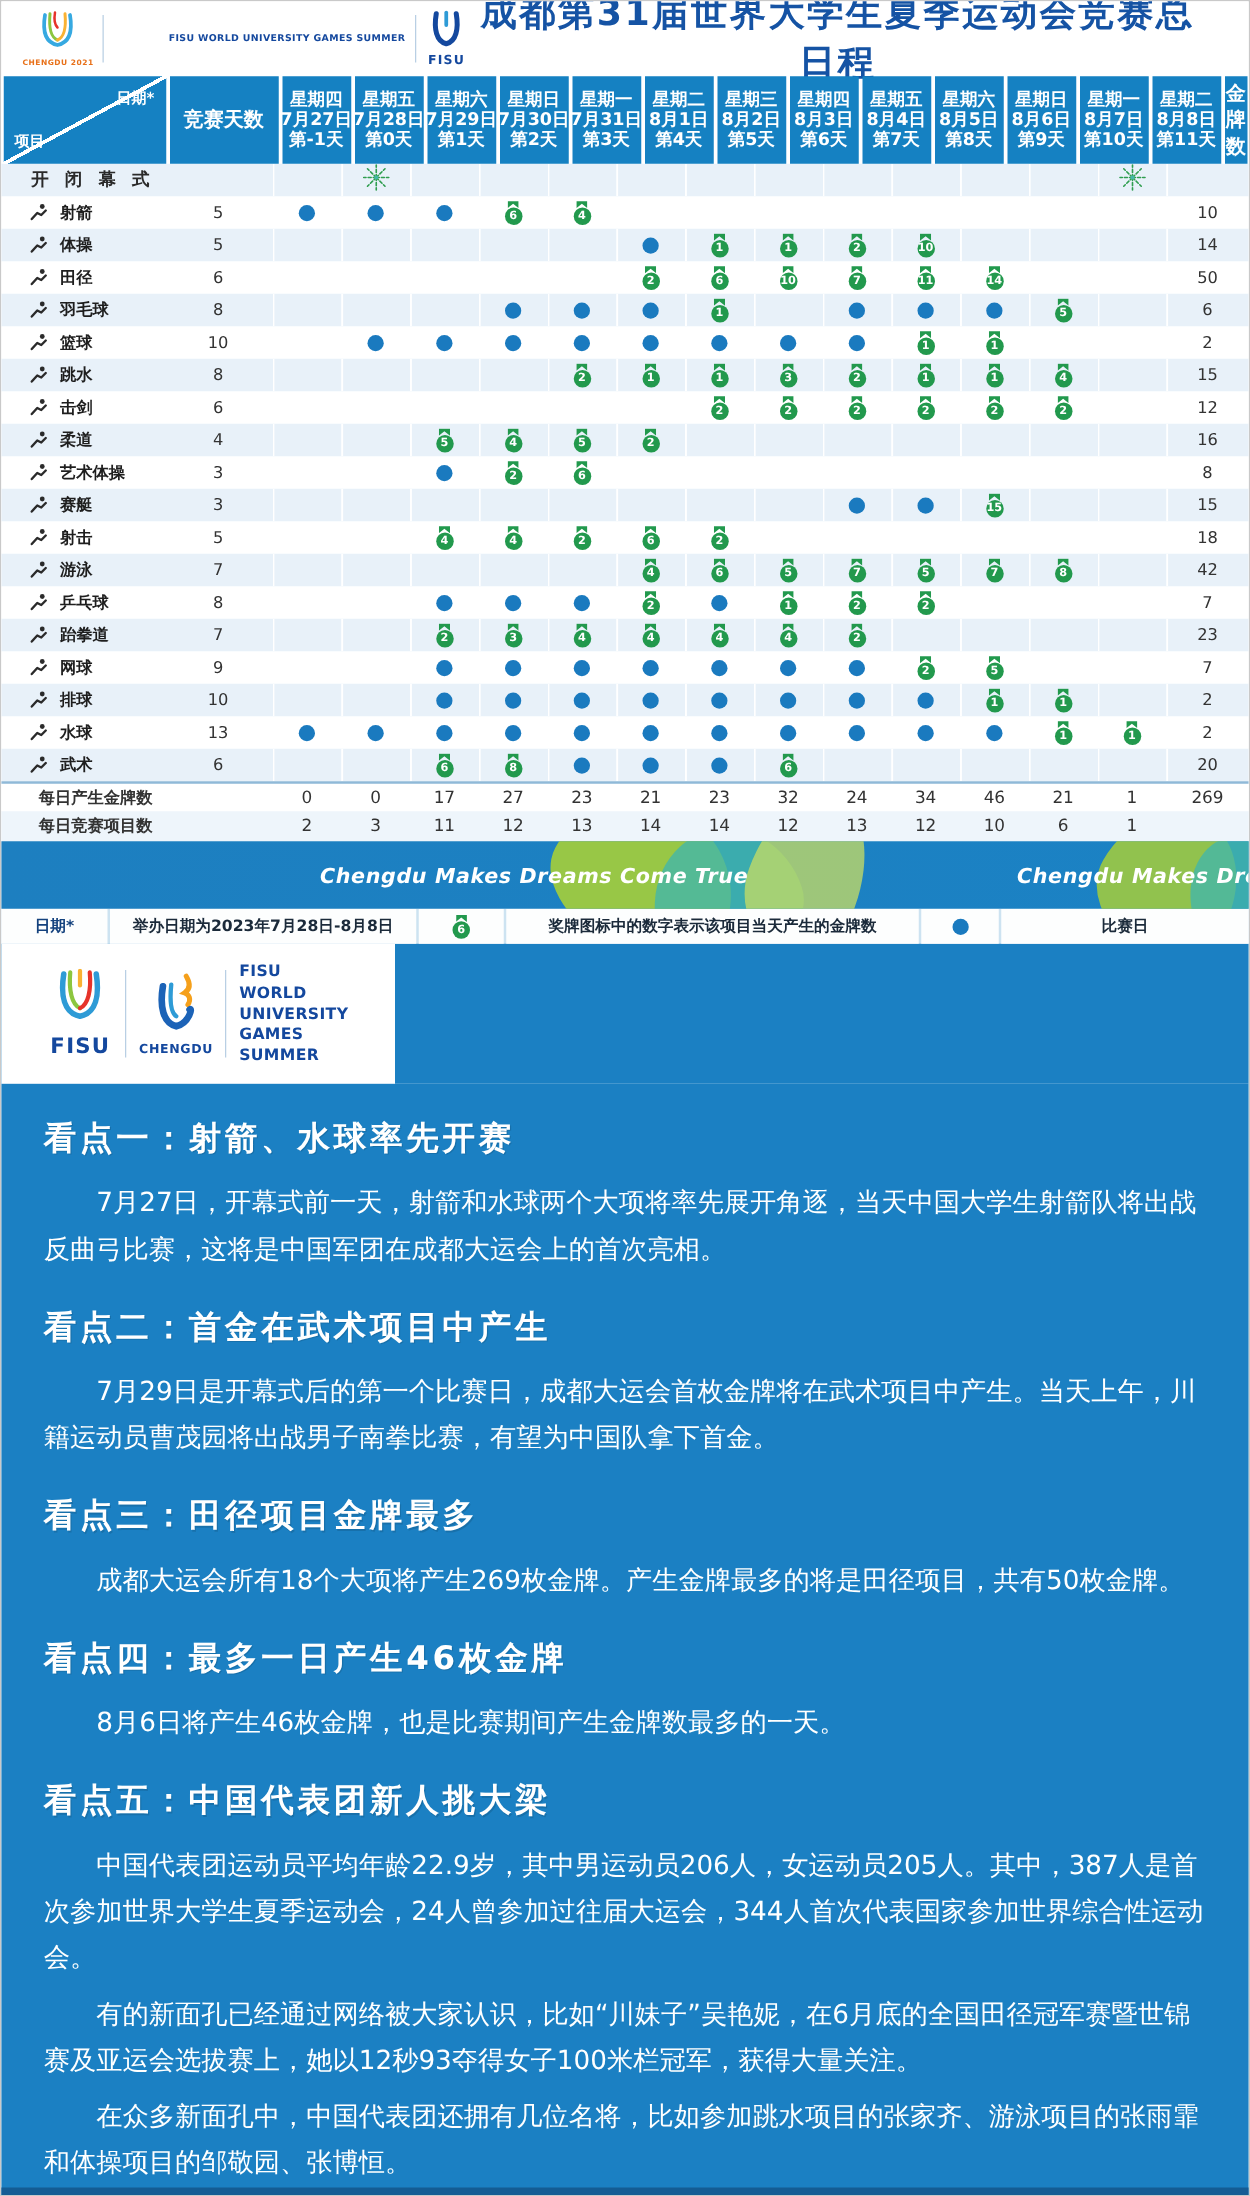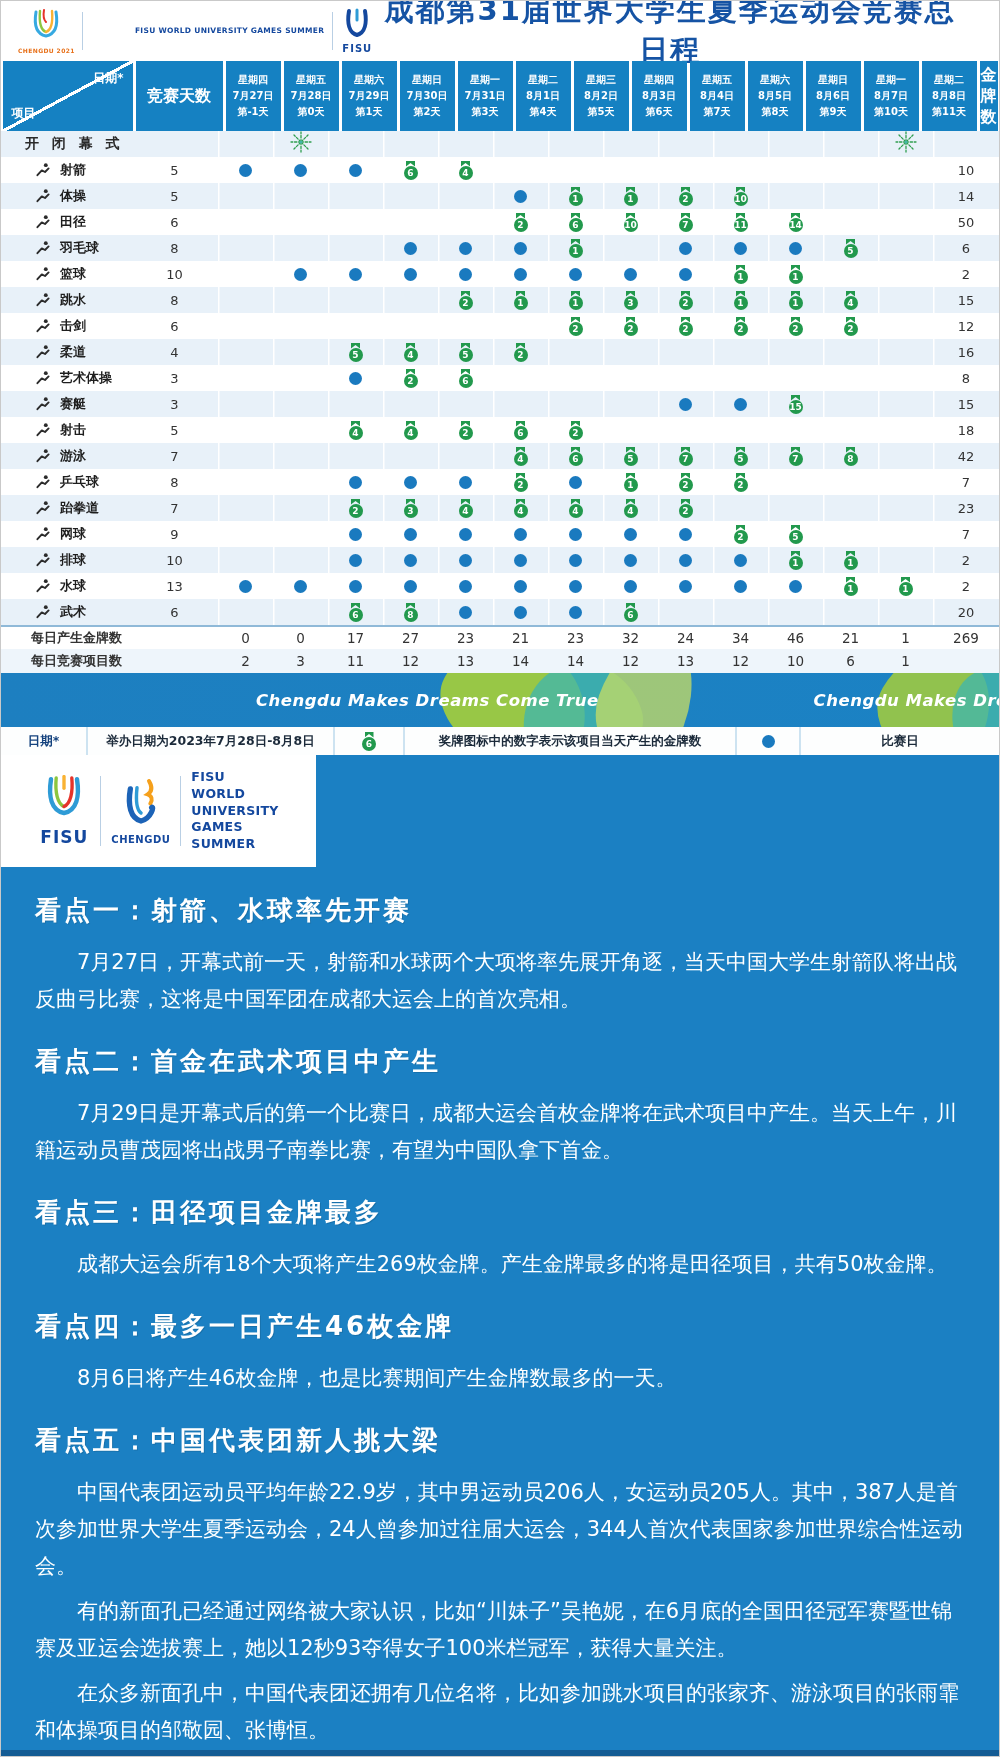--- a/index.html
+++ b/index.html
@@ -21,27 +21,27 @@
   .hrow { display:flex; height:70px; background:#fff; }
   .hcell { background:#1581c2; color:#fff; margin:0 1.5px; display:flex; flex-direction:column; align-items:center; justify-content:center; text-align:center; }
   .c-project { width:130px; }
   .c-days { width:87px; }
   .c-day { width:55px; }
   .c-gold { flex:1; }
   .corner { position:relative;
     background:linear-gradient(to bottom right,#1581c2 calc(50% - 1.5px),#fff calc(50% - 1.5px),#fff calc(50% + 1.5px),#1581c2 calc(50% + 1.5px)); }
   .corner .tr { position:absolute; top:9px; right:9px; font-size:12px; font-weight:bold; }
   .corner .bl { position:absolute; bottom:9px; left:9px; font-size:12px; font-weight:bold; }
-  .hcell .ln { font-size:10px; font-weight:bold; line-height:16px; white-space:nowrap; }
+  .hcell .ln { font-size:14px; font-weight:bold; line-height:16px; white-space:nowrap; }
   .hcell .hl { font-size:16px; font-weight:bold; }
 
   .brow { display:flex; height:26px; align-items:center; }
   .r-alt { background:#e8f1f9; }
   .r-alt .c-day, .r-alt .c-gold { box-shadow:inset 1.5px 0 0 #ffffff; }
-  .brow .c-project { display:flex; align-items:center; padding-left:34px; }
+  .brow .c-project { display:flex; align-items:center; padding-left:22px; }
   .sport-ic { width:16px; height:16px; flex:0 0 16px; margin-right:9px; display:flex; }
   .sport-nm { font-size:13px; font-weight:bold; color:#1e1e1e; white-space:nowrap; }
   .cere-nm { font-size:14px; font-weight:bold; color:#2a2a2a; letter-spacing:4px; padding-left:24px; }
   .brow .c-days, .brow .c-gold { text-align:center; font-size:13px; color:#333; display:flex; align-items:center; justify-content:center; height:100%; }
   .brow .c-day { display:flex; align-items:center; justify-content:center; height:100%; }
 
   .dot { width:13px; height:13px; border-radius:50%; background:#1a7abf; }
   .medal { display:flex; flex-direction:column; align-items:center; }
   .m-rib { width:9px; height:6px; background:#22994d; clip-path:polygon(0 0,100% 0,100% 100%,50% 40%,0 100%); }
   .m-cir { width:14px; height:14px; margin-top:-1px; border-radius:50%; background:#22994d; color:#fff; font-size:9px; font-weight:bold; display:flex; align-items:center; justify-content:center; }

